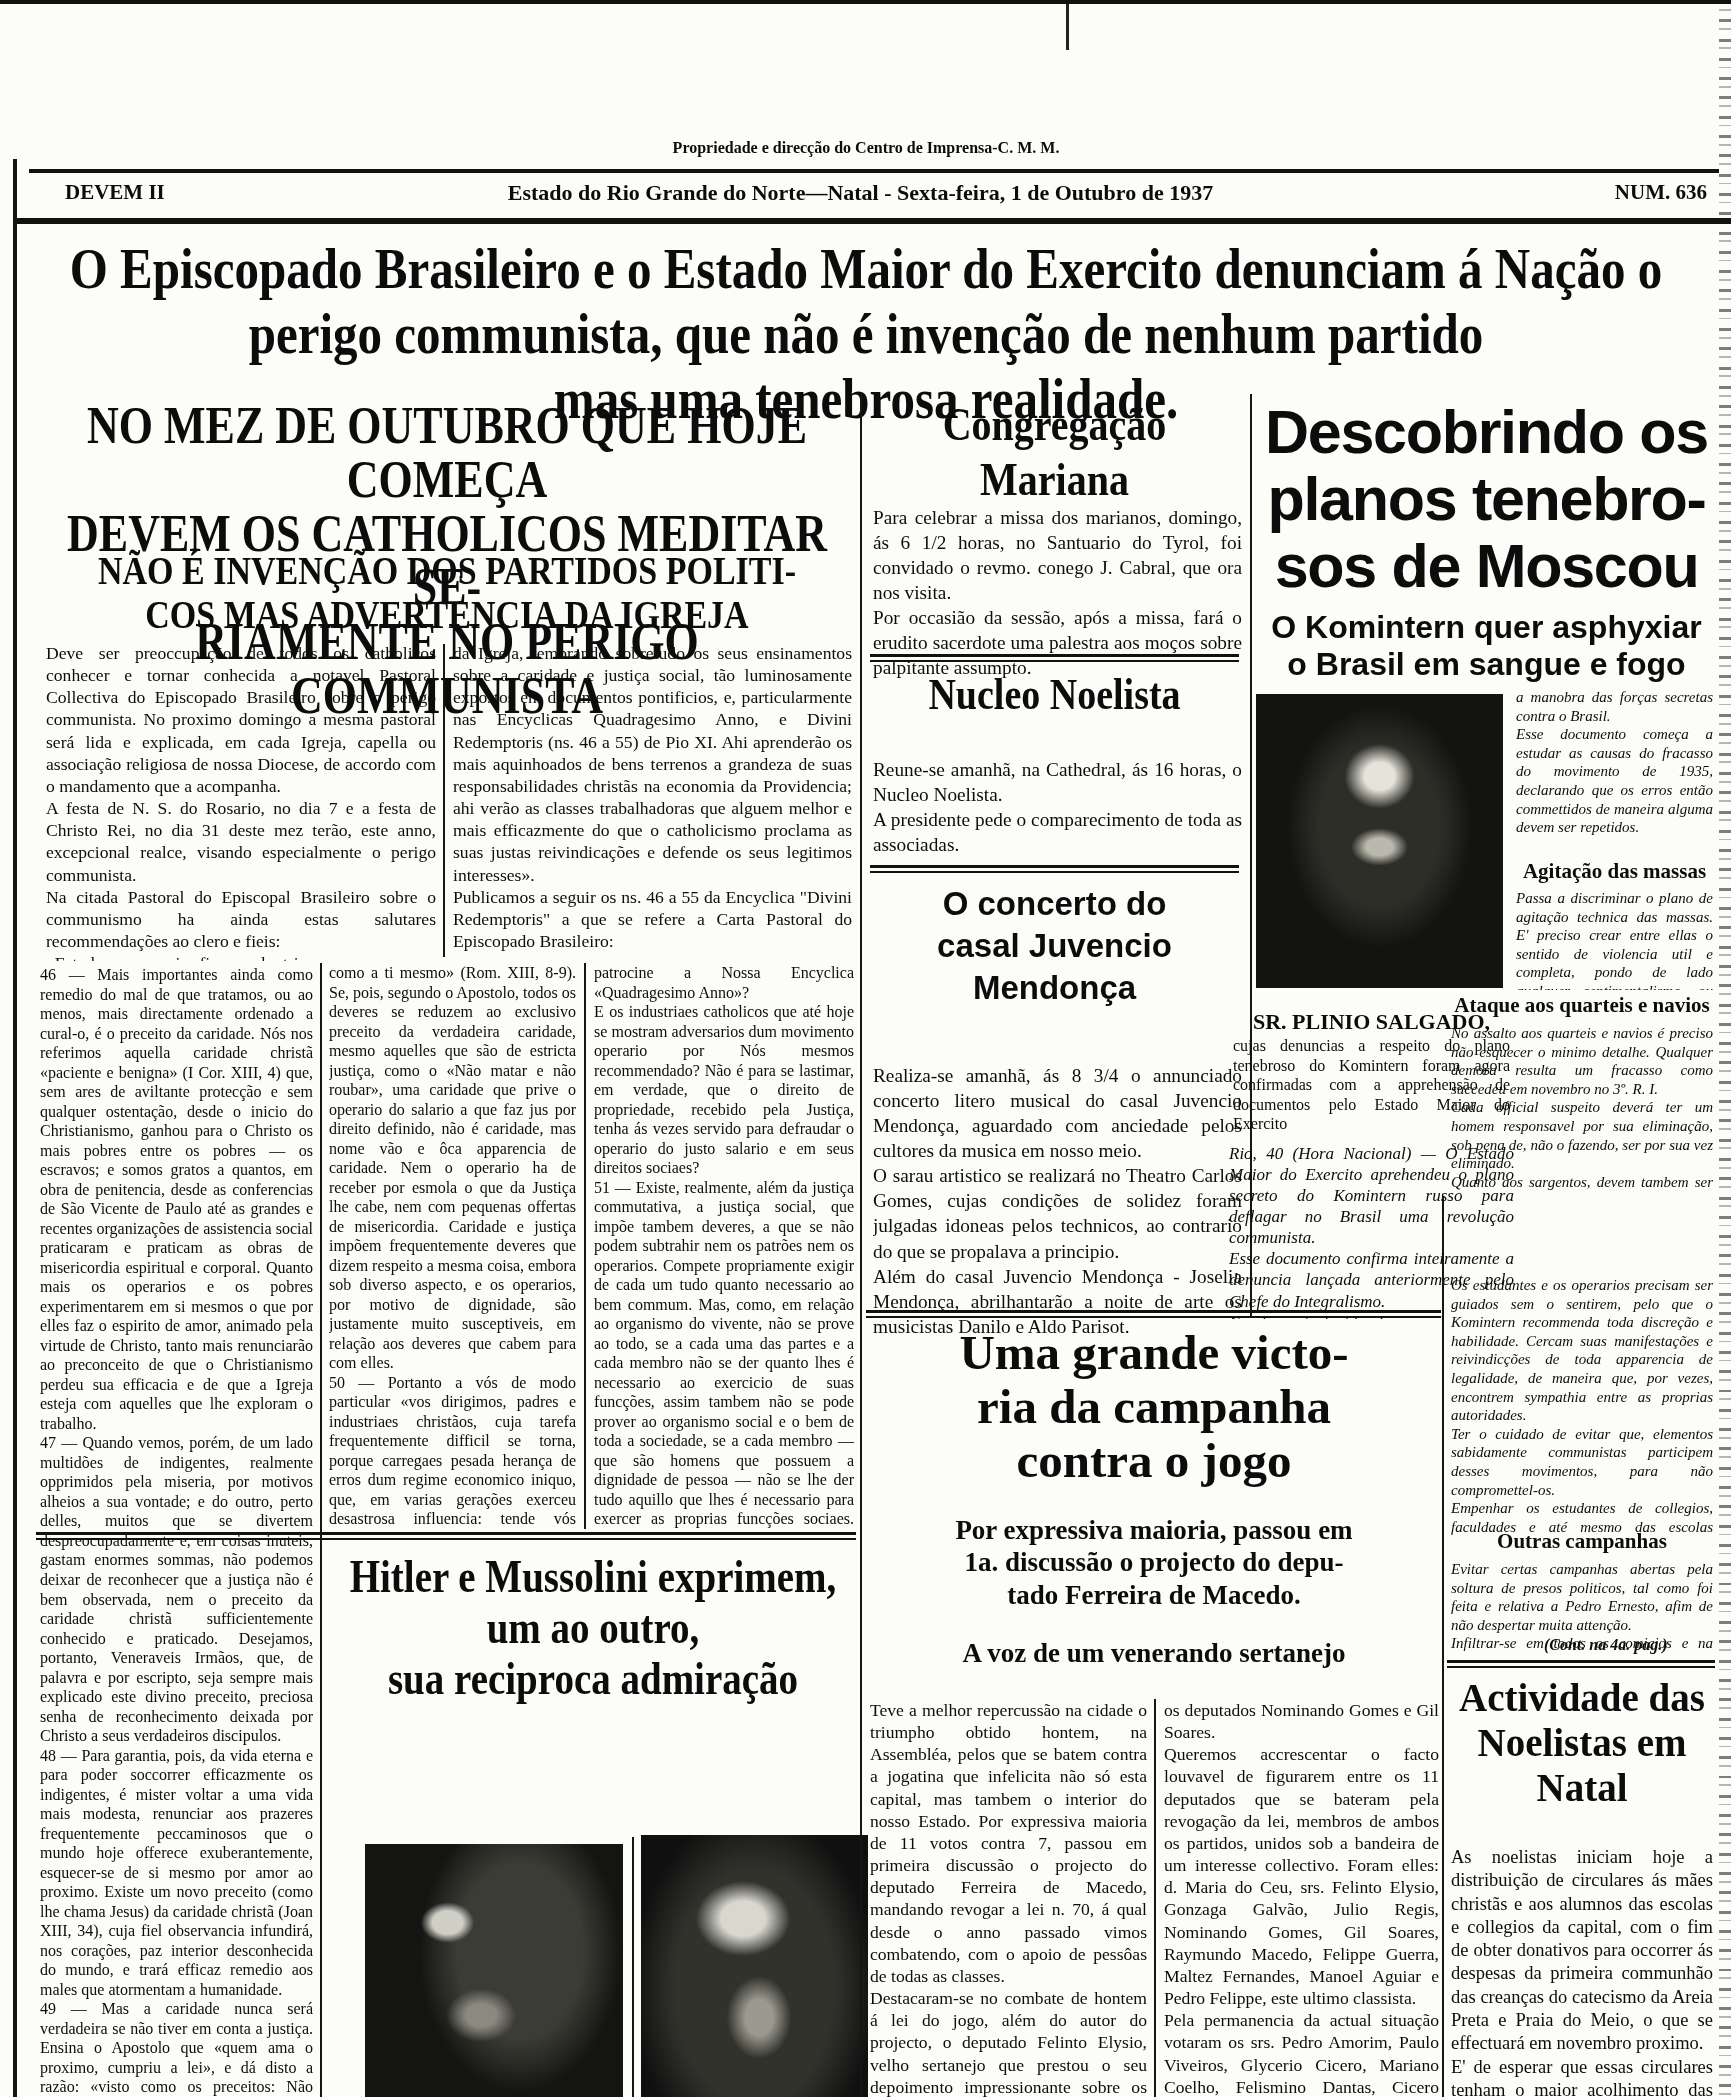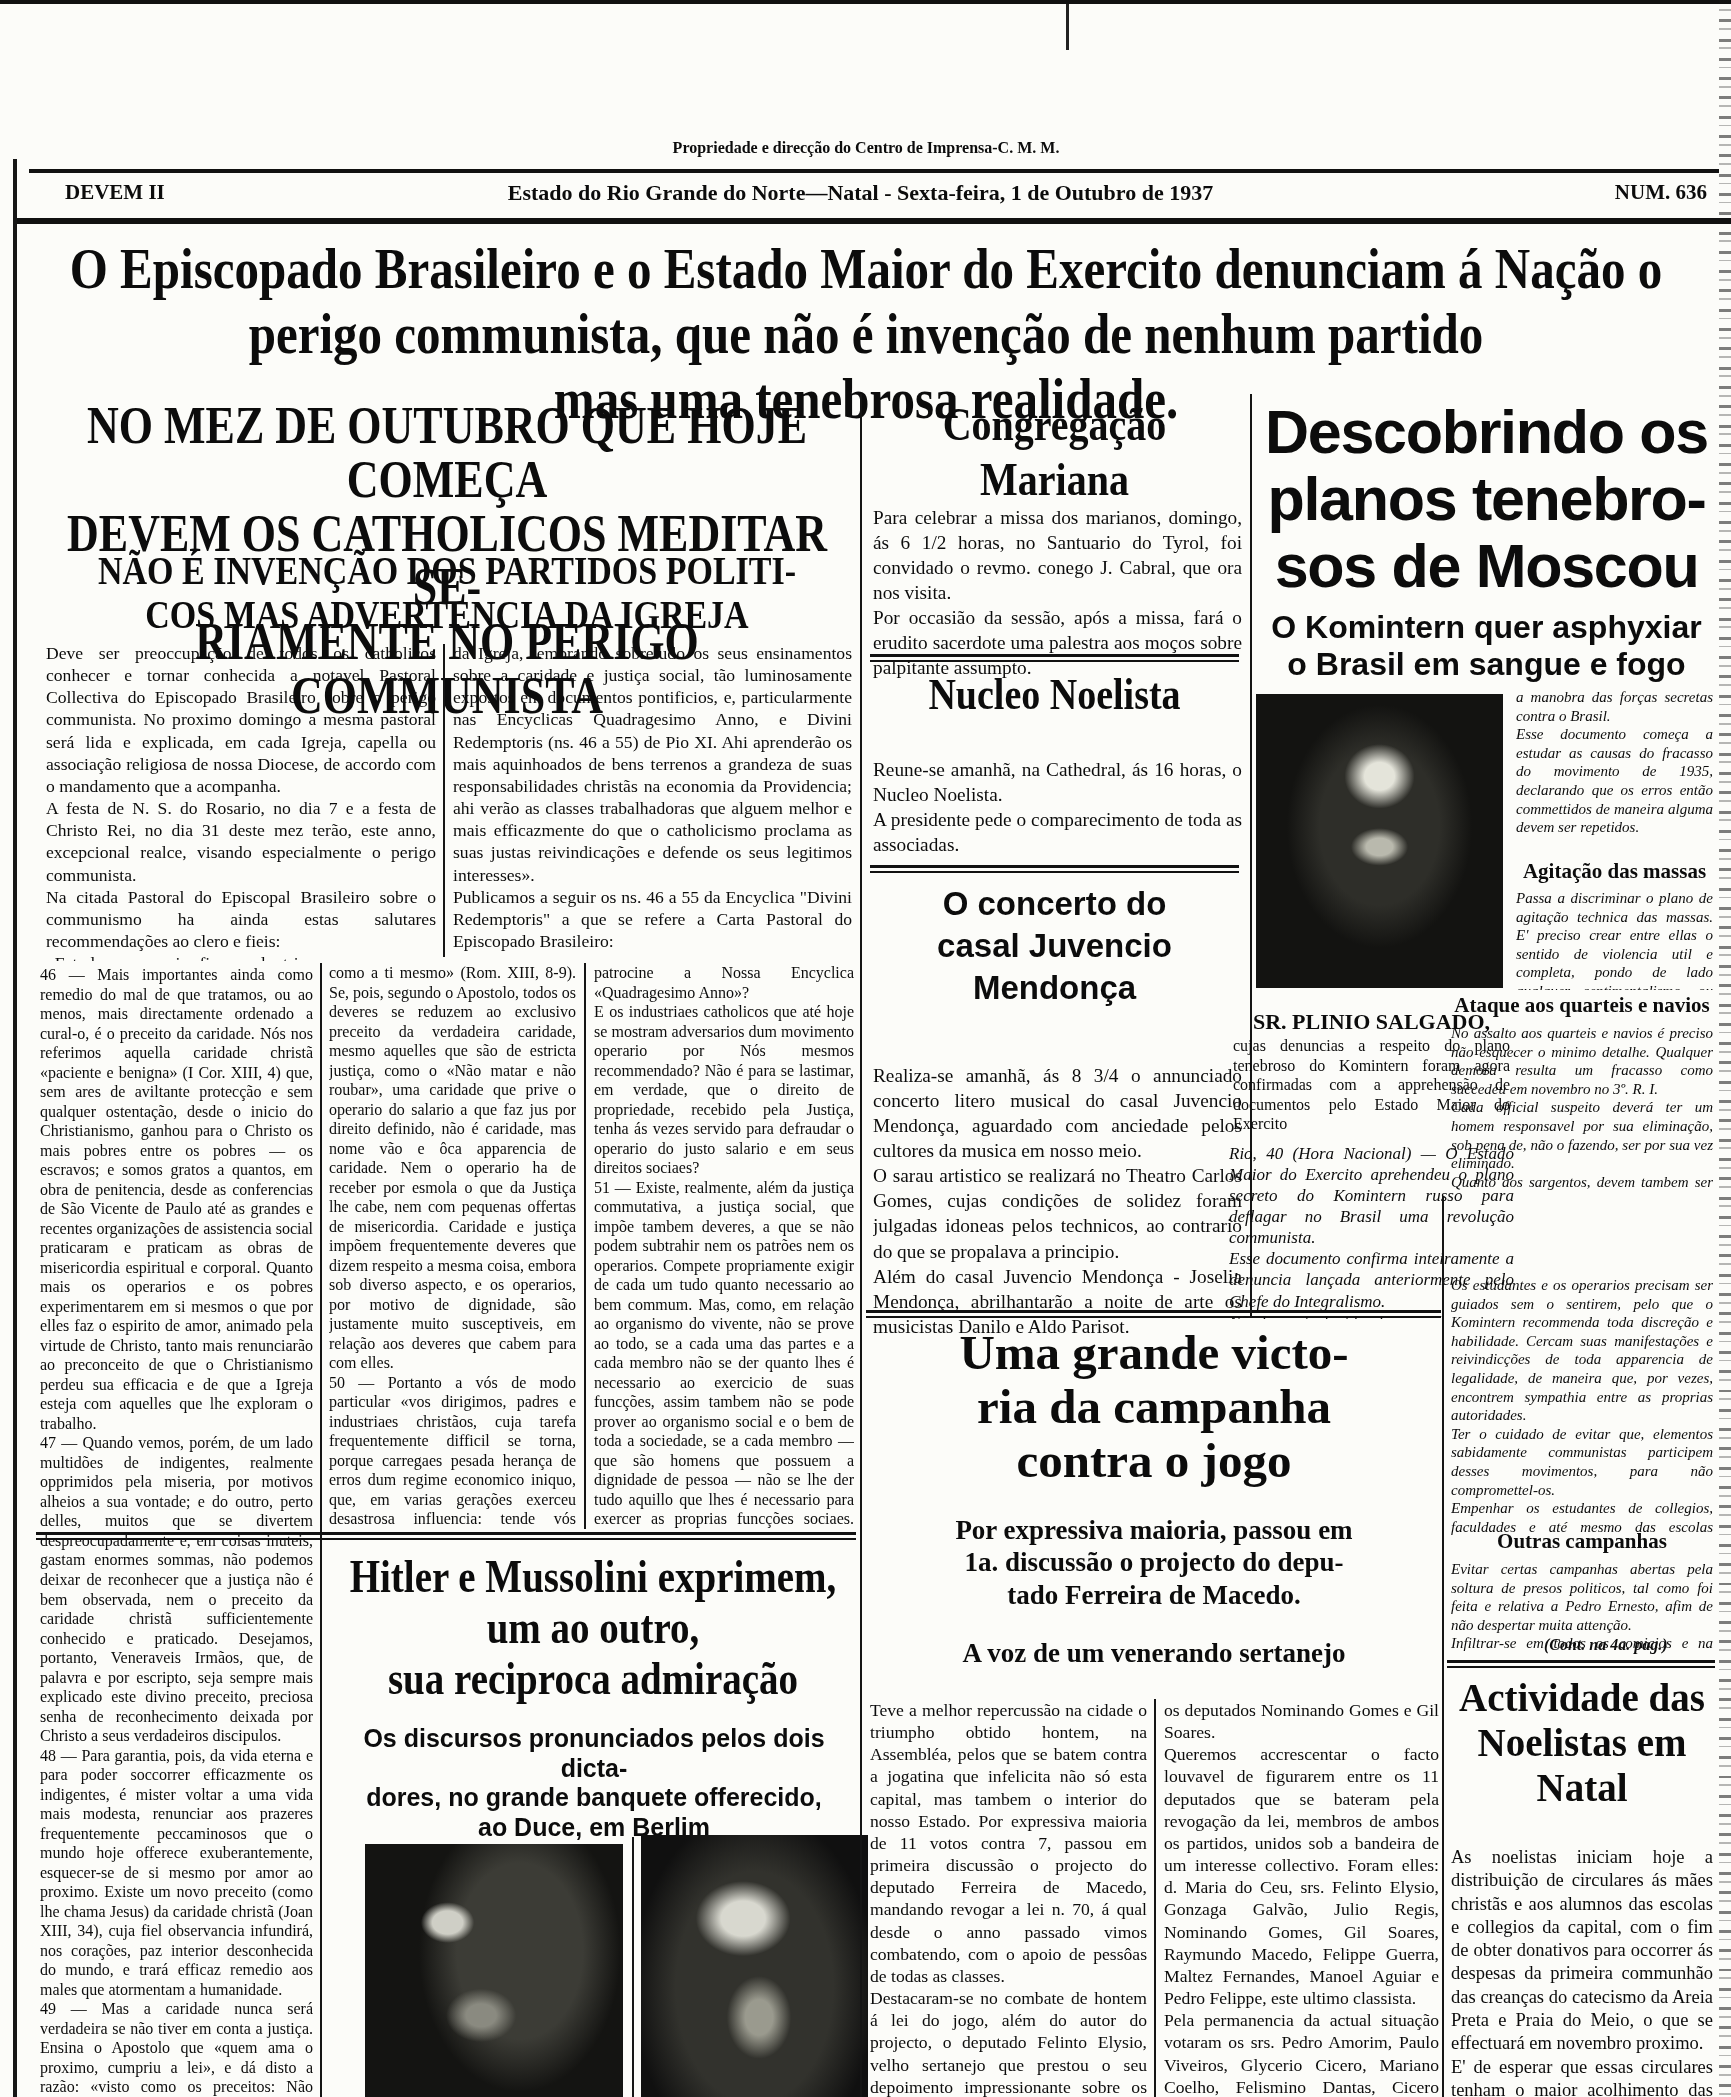--- a/index.html
+++ b/index.html
@@ -87,23 +87,20 @@
 50 — Portanto a vós de modo particular «vos dirigimos, padres e industriaes christãos, cuja tarefa frequentemente difficil se torna, porque carregaes pesada herança de erros dum regime economico iniquo, que, em varias gerações exerceu desastrosa influencia: tende vós mesmos bem presente a vossa responsabilidade. Verdade é, infelizmente, que a maneira de proceder de certos meios catholicos contribuiu para abalar a confiança dos trabalhadores na religião de Christo. Não quizeram comprehender que a caridade christã exige o reconhecimento de direitos, que ao operario se devem, e que explicitamente lhe reconheceu a Igreja. Como se haverá de julgar o procedimento de patrões catholicos, que, nalguns logares, conseguiram impedir fosse lida, em suas Igrejas</div>
   <div class="abs vrule" style="left:584px;top:963px;height:566px"></div>
   <div class="abs jus pre clip t38" style="left:594px;top:963px;width:260px;height:566px">patrocine a Nossa Encyclica «Quadragesimo Anno»?
 E os industriaes catholicos que até hoje se mostram adversarios dum movimento operario por Nós mesmos recommendado? Não é para se lastimar, em verdade, que o direito de propriedade, recebido pela Justiça, tenha ás vezes servido para defraudar o operario do justo salario e em seus direitos sociaes?
 51 — Existe, realmente, além da justiça commutativa, a justiça social, que impõe tambem deveres, a que se não podem subtrahir nem os patrões nem os operarios. Compete propriamente exigir de cada um tudo quanto necessario ao bem commum. Mas, como, em relação ao organismo do vivente, não se prove ao todo, se a cada uma das partes e a cada membro não se der quanto lhes é necessario ao exercicio de suas funcções, assim tambem não se pode prover ao organismo social e o bem de toda a sociedade, se a cada membro — que são homens que possuem a dignidade de pessoa — não se lhe der tudo aquillo que lhes é necessario para exercer as proprias funcções sociaes. Praticada tambem a justiça social, della resultará, na tranquillidade e na ordem, intensa actividade de toda a vida economica, mostrando que o corpo social está são, como acontece no corpo humano cuja saude se reconhece na imperturbavel e ao mesmo tempo plena e benefica energia de todo o organismo.
 (Cont. na 4a. pag.)</div>
 
   <div class="abs dblrule" style="left:36px;top:1532px;width:820px"></div>
   <div class="abs ctr b pre cond" style="left:331px;top:1552px;width:524px;font-size:39px;line-height:1.1">Hitler e Mussolini exprimem, um ao outro,
 sua reciproca admiração</div>
-  <div class="abs ctr b pre sans" style="left:336px;top:1724px;width:516px;font-size:25px;line-height:1.18">Os discursos pronunciados pelos dois dicta-
-dores, no grande banquete offerecido,
-ao Duce, em Berlim</div>
 
   <div class="abs photo ph-mussolini" style="left:365px;top:1844px;width:258px;height:357px"></div>
   <div class="abs vrule" style="left:632px;top:1837px;height:378px"></div>
   <div class="abs photo ph-hitler" style="left:641px;top:1835px;width:227px;height:380px"></div>
 
   <div class="abs vrule" style="left:860px;top:394px;height:2097px"></div>
 
   <div class="abs ctr b cond" style="left:868px;top:396px;width:373px;font-size:40px">Congregação Mariana</div>
   <div class="abs jus pre clip t46" style="left:873px;top:470px;width:369px;height:180px">Para celebrar a missa dos marianos, domingo, ás 6 1/2 horas, no Santuario do Tyrol, foi convidado o revmo. conego J. Cabral, que ora nos visita.
 Por occasião da sessão, após a missa, fará o erudito sacerdote uma palestra aos moços sobre palpitante assumpto.</div>

